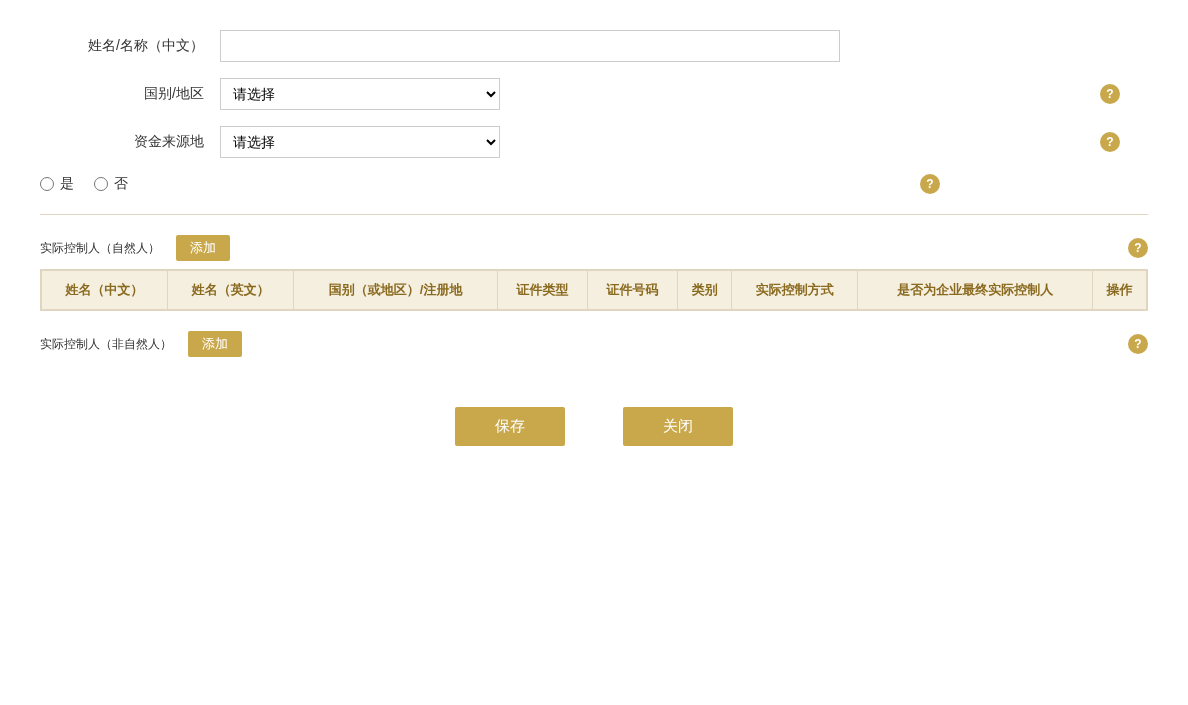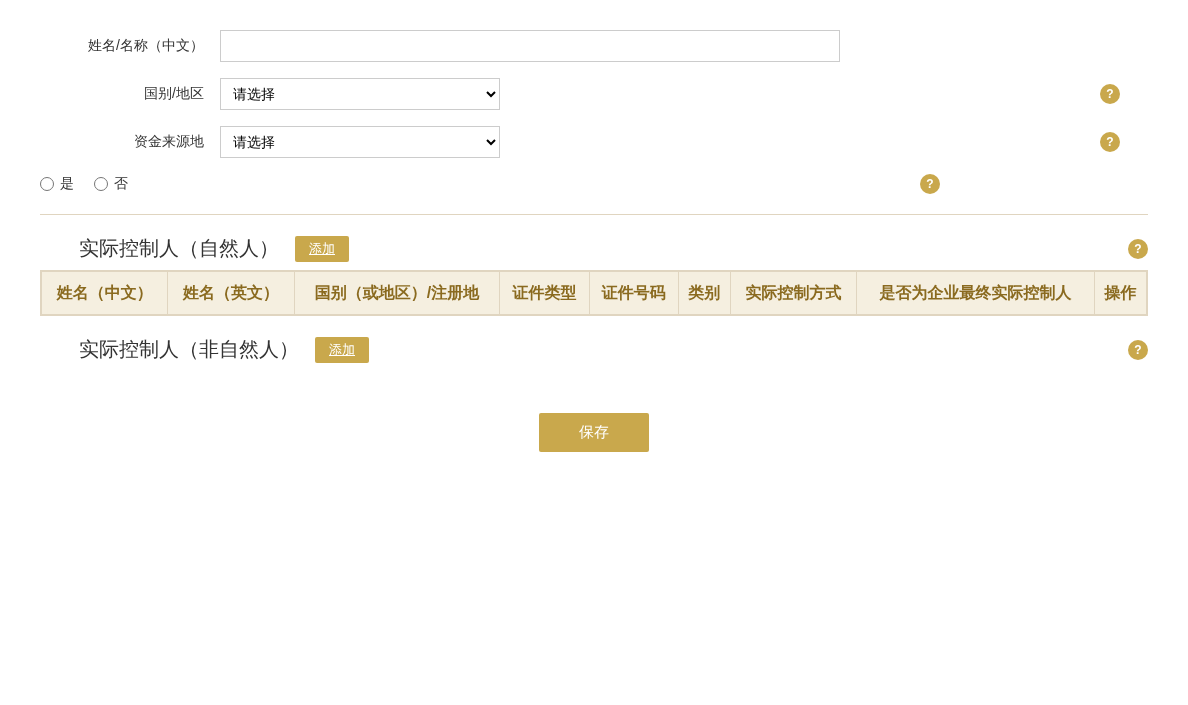--- a/index.html
+++ b/index.html
@@ -87,36 +87,34 @@
 
     .section-header {
       display: flex;
       align-items: center;
       margin-bottom: 8px;
       margin-top: 20px;
       position: relative;
     }
 
     .section-title {
-      font-size: 20px;
+      font-size: 12px;
       color: #333;
       font-weight: normal;
-      margin-left: 39px;
     }
 
     .add-btn {
       background: #c9a84c;
       color: #fff;
       border: none;
       padding: 4px 14px;
       font-size: 13px;
       cursor: pointer;
       margin-left: 16px;
       border-radius: 2px;
-      text-decoration: underline;
     }
 
     .section-header-right {
       margin-left: auto;
     }
 
     .table-wrapper {
       border: 1px solid #e0d5c0;
       margin-bottom: 20px;
     }
@@ -126,21 +124,21 @@
       border-collapse: collapse;
     }
 
     table th {
       background: #f5efe0;
       color: #8a6a1f;
       font-weight: bold;
       text-align: center;
       padding: 10px 6px;
       border: 1px solid #e0d5c0;
-      font-size: 16px;
+      font-size: 13px;
       line-height: 1.4;
     }
 
     .footer-buttons {
       display: flex;
       justify-content: center;
       gap: 58px;
       margin-top: 50px;
     }
 
@@ -261,13 +259,14 @@
     <div class="section-header-right">
       <div class="help-icon">
         <span>?</span>
       </div>
     </div>
   </div>
 </div>
 
 <div class="footer-buttons">
   <button class="btn-save">保存</button>
+  <button class="btn-close">关闭</button>
 </div>
 
 </body></html>

